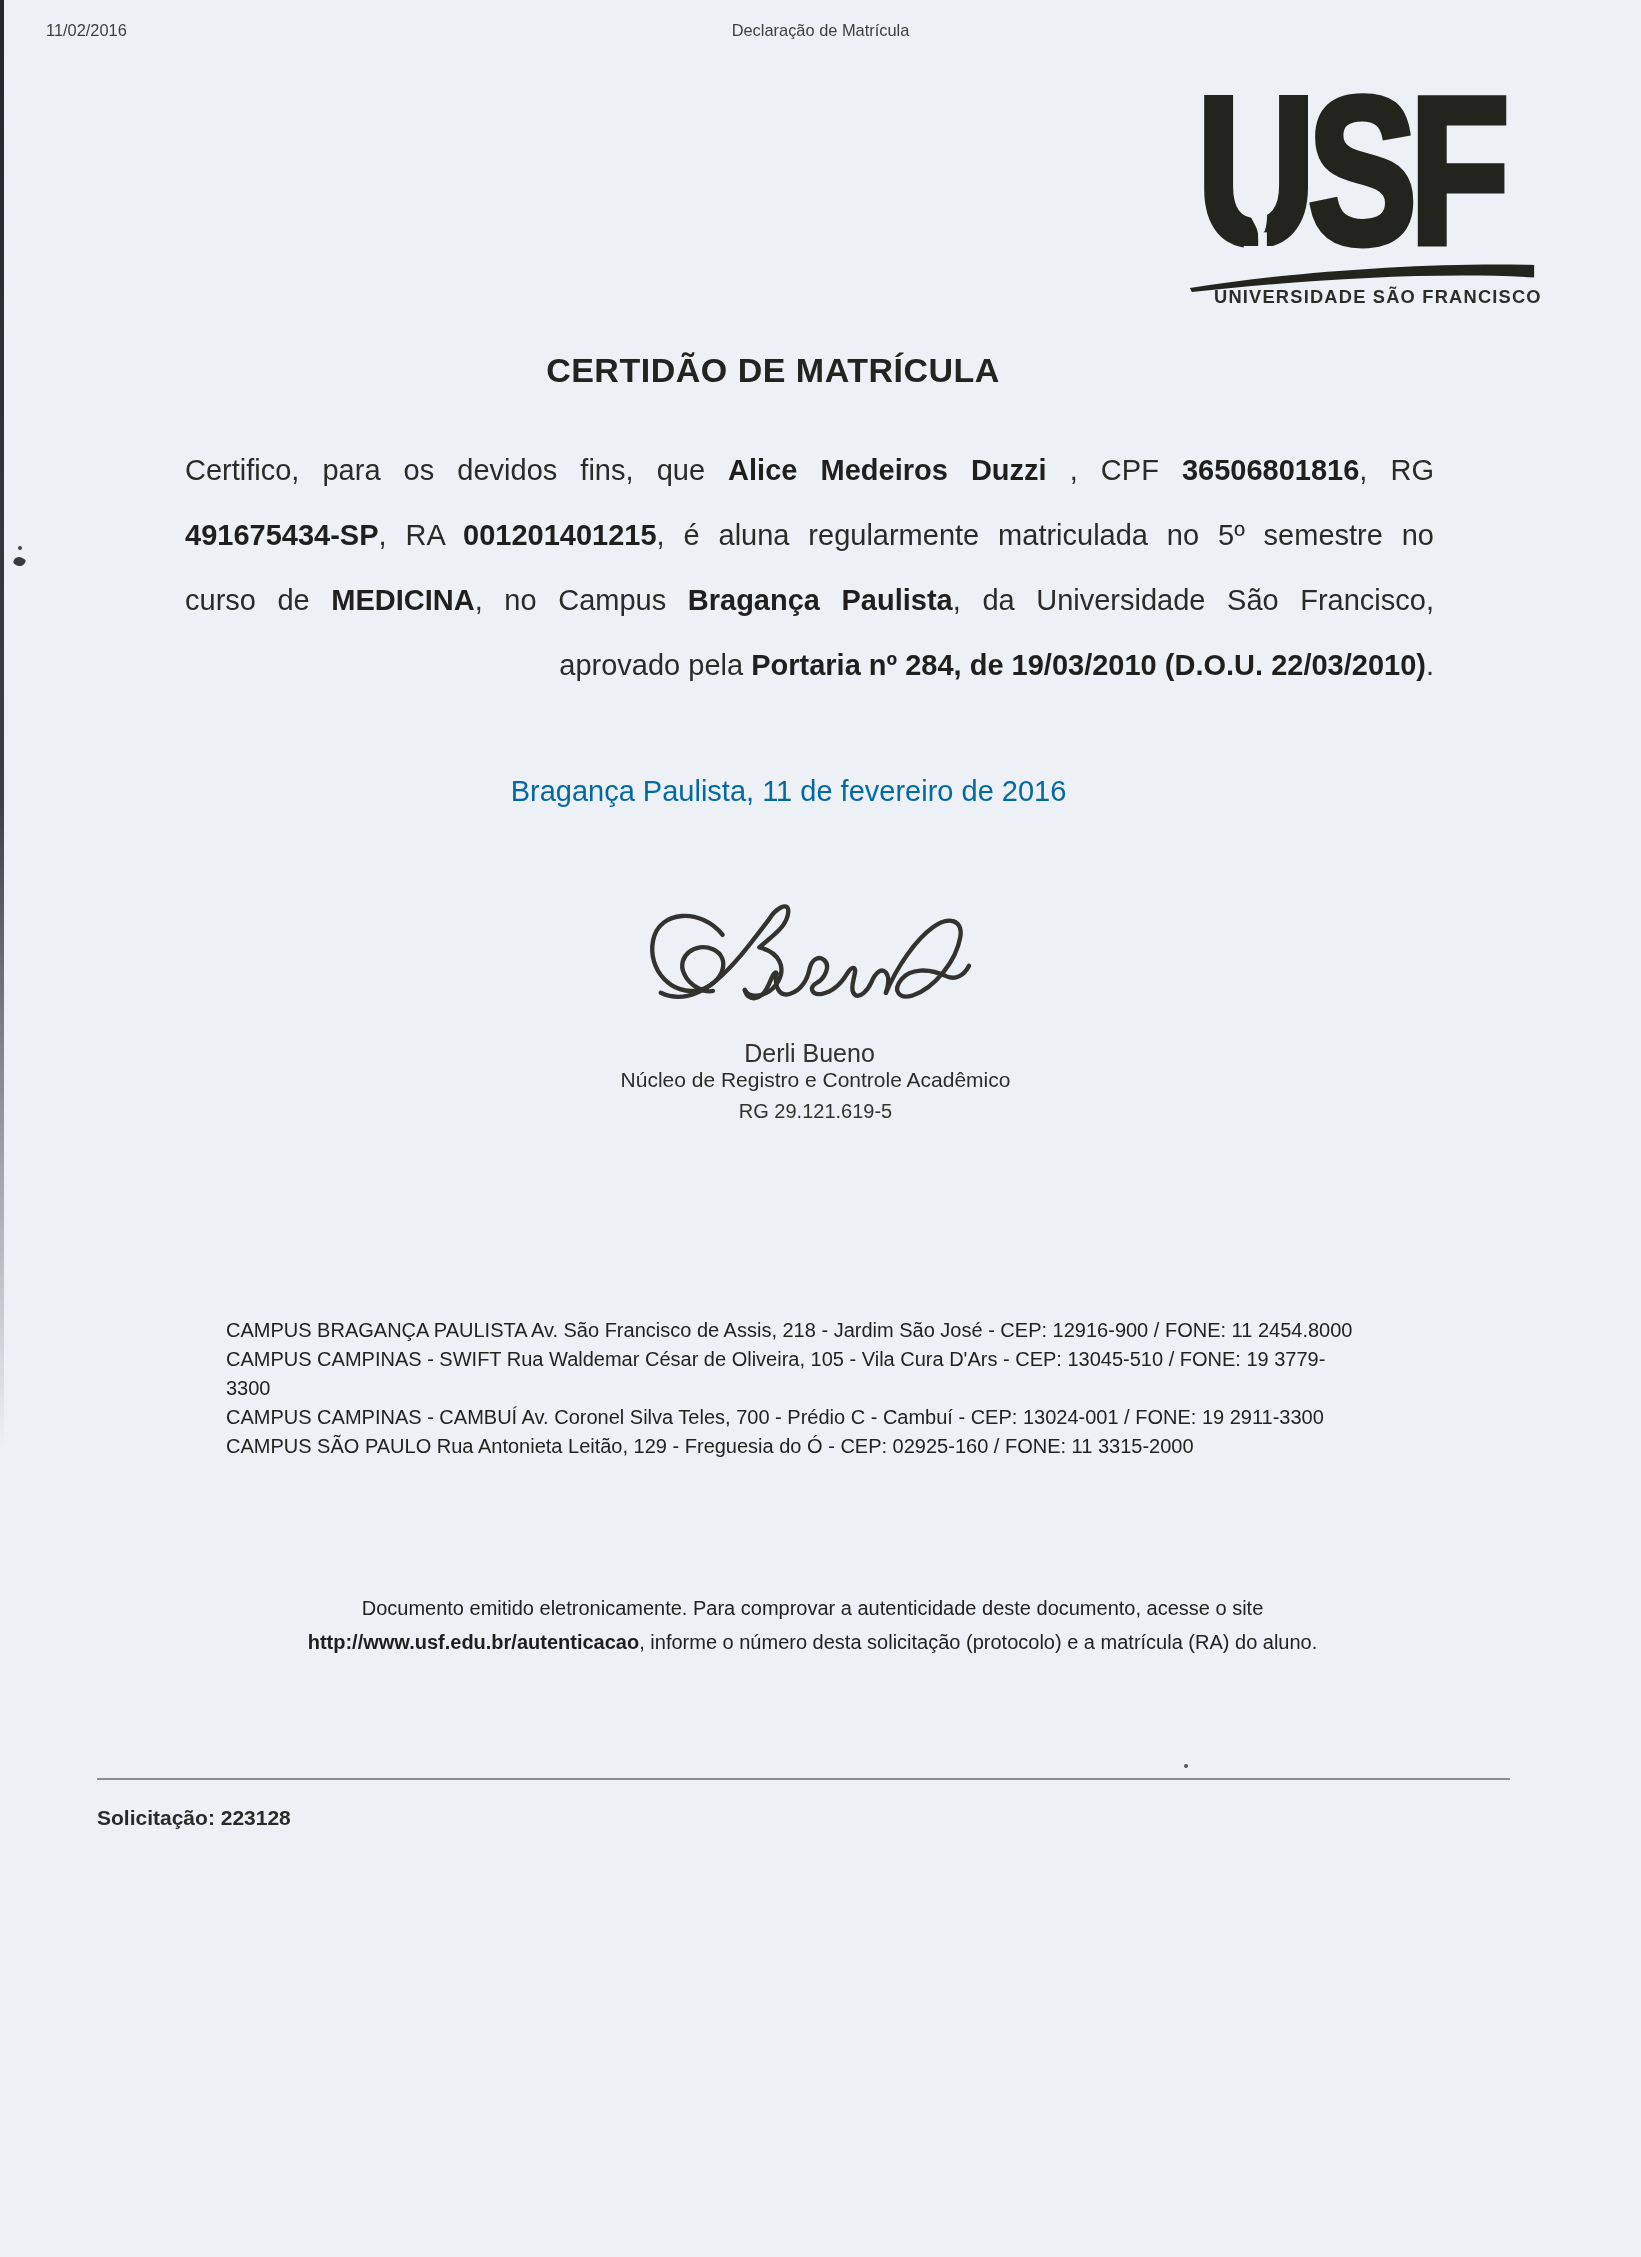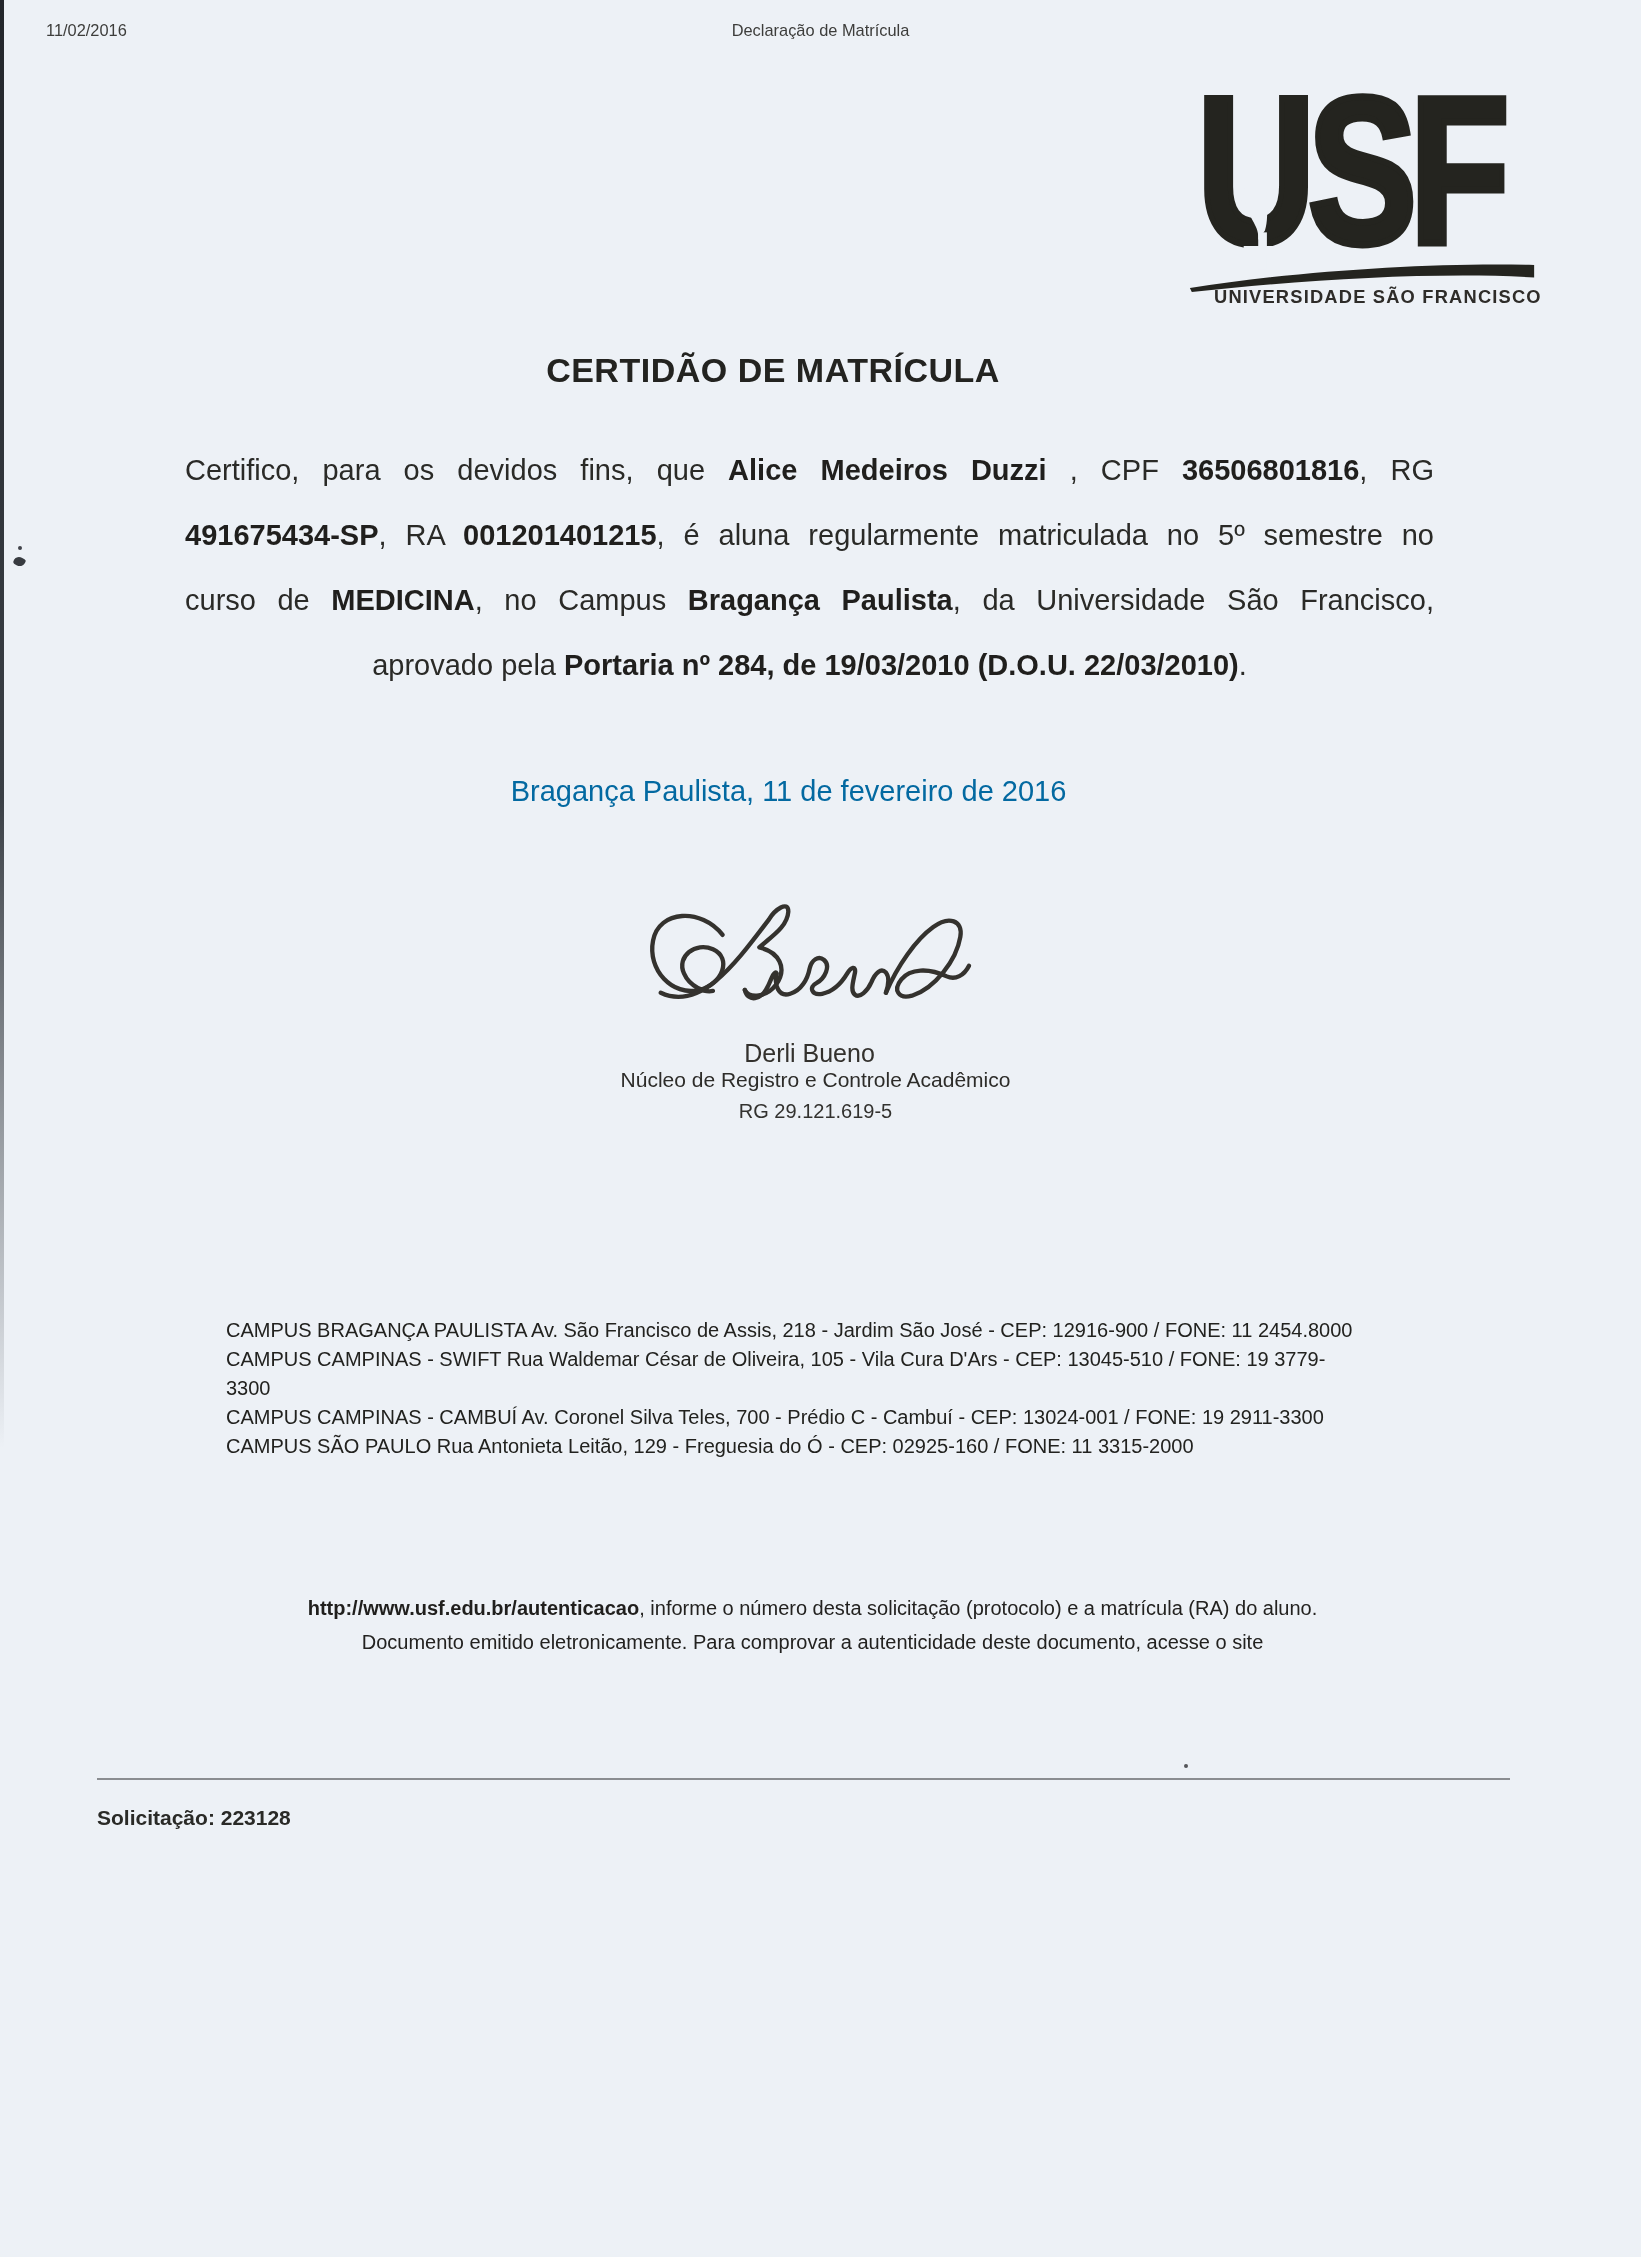--- a/index.html
+++ b/index.html
@@ -37,21 +37,21 @@
   .logo-subtitle{position:absolute;left:21px;top:214px;width:328px;
     font-size:18.3px;font-weight:bold;letter-spacing:1.2px;
     white-space:nowrap;color:#2e2c29;}
 
   
   .doc-title{left:290px;top:351px;width:966px;text-align:center;
     font-size:34px;font-weight:bold;letter-spacing:0.5px;color:#232320;}
   .doc-body{left:185px;top:438px;width:1249px;font-size:29px;color:#2a2a27;}
   .body-line{display:block;height:65px;line-height:65px;white-space:normal;}
   .jl{text-align:justify;text-align-last:justify;}
-  .ll{text-align:center;}
+  .ll{text-align:right;}
   .doc-body b,.footer-note b{font-weight:bold;color:#201f1d;}
   .date-line{left:185px;top:770px;width:1207px;text-align:center;
     font-size:29px;line-height:42px;color:#0369a1;}
 
   
   .sig-svg{left:626px;top:898px;}
   .sig-name{left:520px;top:1039px;width:579px;text-align:center;
     font-size:25px;color:#33312d;}
   .sig-dept{left:526px;top:1068px;width:579px;text-align:center;
     font-size:21px;color:#2d2c29;}
@@ -119,19 +119,19 @@
 
 <div class="abs campus-block">
   <div class="campus-line">CAMPUS BRAGANÇA PAULISTA Av. São Francisco de Assis, 218 - Jardim São José - CEP: 12916-900 / FONE: 11 2454.8000</div>
   <div class="campus-line">CAMPUS CAMPINAS - SWIFT Rua Waldemar César de Oliveira, 105 - Vila Cura D'Ars - CEP: 13045-510 / FONE: 19 3779-</div>
   <div class="campus-line">3300</div>
   <div class="campus-line">CAMPUS CAMPINAS - CAMBUÍ Av. Coronel Silva Teles, 700 - Prédio C - Cambuí - CEP: 13024-001 / FONE: 19 2911-3300</div>
   <div class="campus-line">CAMPUS SÃO PAULO Rua Antonieta Leitão, 129 - Freguesia do Ó - CEP: 02925-160 / FONE: 11 3315-2000</div>
 </div>
 
 <div class="abs footer-note">
+  <div>Documento emitido eletronicamente. Para comprovar a autenticidade deste documento, acesse o site</div>
   <div><b>http://www.usf.edu.br/autenticacao</b><span>, informe o número desta solicitação (protocolo) e a matrícula (RA) do aluno.</span></div>
-  <div>Documento emitido eletronicamente. Para comprovar a autenticidade deste documento, acesse o site</div>
 </div>
 
 <div class="abs hr-line"></div>
 <div class="abs request-line">Solicitação: 223128</div>
 
 
 </body></html>

